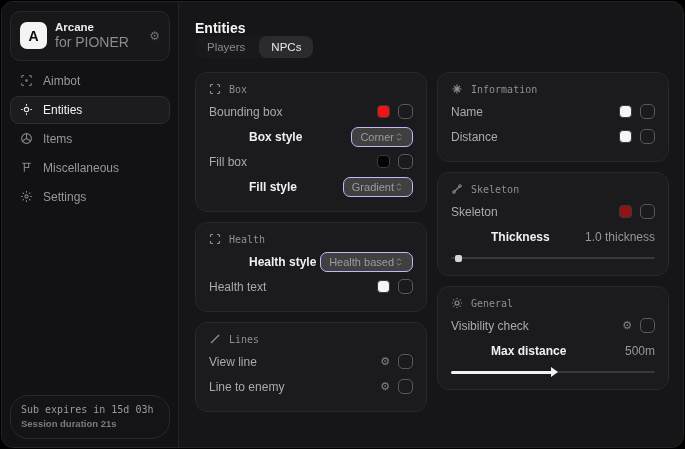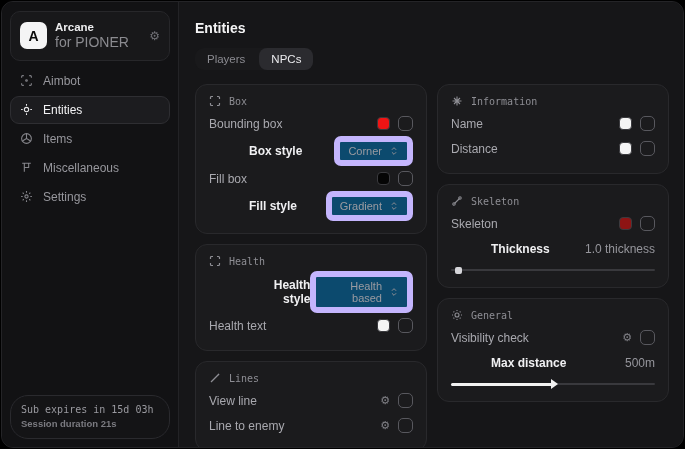--- a/index.html
+++ b/index.html
@@ -46,21 +46,21 @@
   .sidebar-spacer { flex:1; }
   .sub-card {
     margin:8px; border:1px solid #2a2a2e; border-radius:18px;
     padding:8px 8px 9px 10px; background:#141416;
   }
   .sub-line1 { font-family:"DejaVu Sans Mono", monospace; font-size:10px; color:#9a9aa0; }
   .sub-line2 { font-size:9.5px; color:#7b7b81; margin-top:3px; font-weight:bold; }
   
   .main { flex:1; padding:18px 14px 0 16px; background:#161618; }
   .page-title { font-size:14px; font-weight:bold; color:#f4f4f5; }
-  .tabs { display:inline-flex; gap:2px; background:#19191b; border-radius:9px; margin-top:12px; }
+  .tabs { display:inline-flex; gap:2px; background:#19191b; border-radius:9px; }
   .tab {
     padding:5px 12px; border-radius:8px; font-size:11.5px; color:#8b8b91; cursor:pointer;
   }
   .tab.active { background:#2b2b2f; color:#ebebee; }
   .cols { display:flex; gap:10px; margin-top:14px; }
   .col { flex:1; display:flex; flex-direction:column; gap:10px; }
   .card {
     background:#1b1b1d; border:1px solid #29292c; border-radius:12px;
     padding:10px 13px 12px 13px;
     text-align:right;
@@ -75,22 +75,22 @@
   }
   .row-label { font-size:12px; color:#a9a9af; }
   .row-label.bright { color:#f0f0f2; font-weight:bold;padding-left:40px; }
   .controls { display:flex; align-items:center; gap:8px; }
   .swatch { width:13px; height:13px; border-radius:4px; border:1px solid #3a3a3e; }
   .checkbox {
     width:15px; height:15px; border-radius:5px; border:1.5px solid #58585e;
     background:transparent; cursor:pointer;
   }
   .dropdown {
-    display:flex; align-items:center; gap:7px; background:#0c4a6e;
-    border:6px solid #c4b5fd; border-radius:7px; padding:3px 8px;
+    display:flex; align-items:center; background:#404040;
+    border:1px solid #c4b5fd; border-radius:7px; padding:3px 8px;
     font-size:11px; color:#9b9ba1; cursor:pointer;
   }
   .mini-gear { color:#808086; font-size:11px; cursor:pointer; }
   .value-text { font-size:12px; color:#96969c; }
   .slider { position:relative; height:10px; margin-top:4px; cursor:pointer; }
   .slider .track {
     position:absolute; left:0; right:0; top:4px; height:2px;
     background:#39393d; border-radius:2px;
   }
   .slider .fill {

